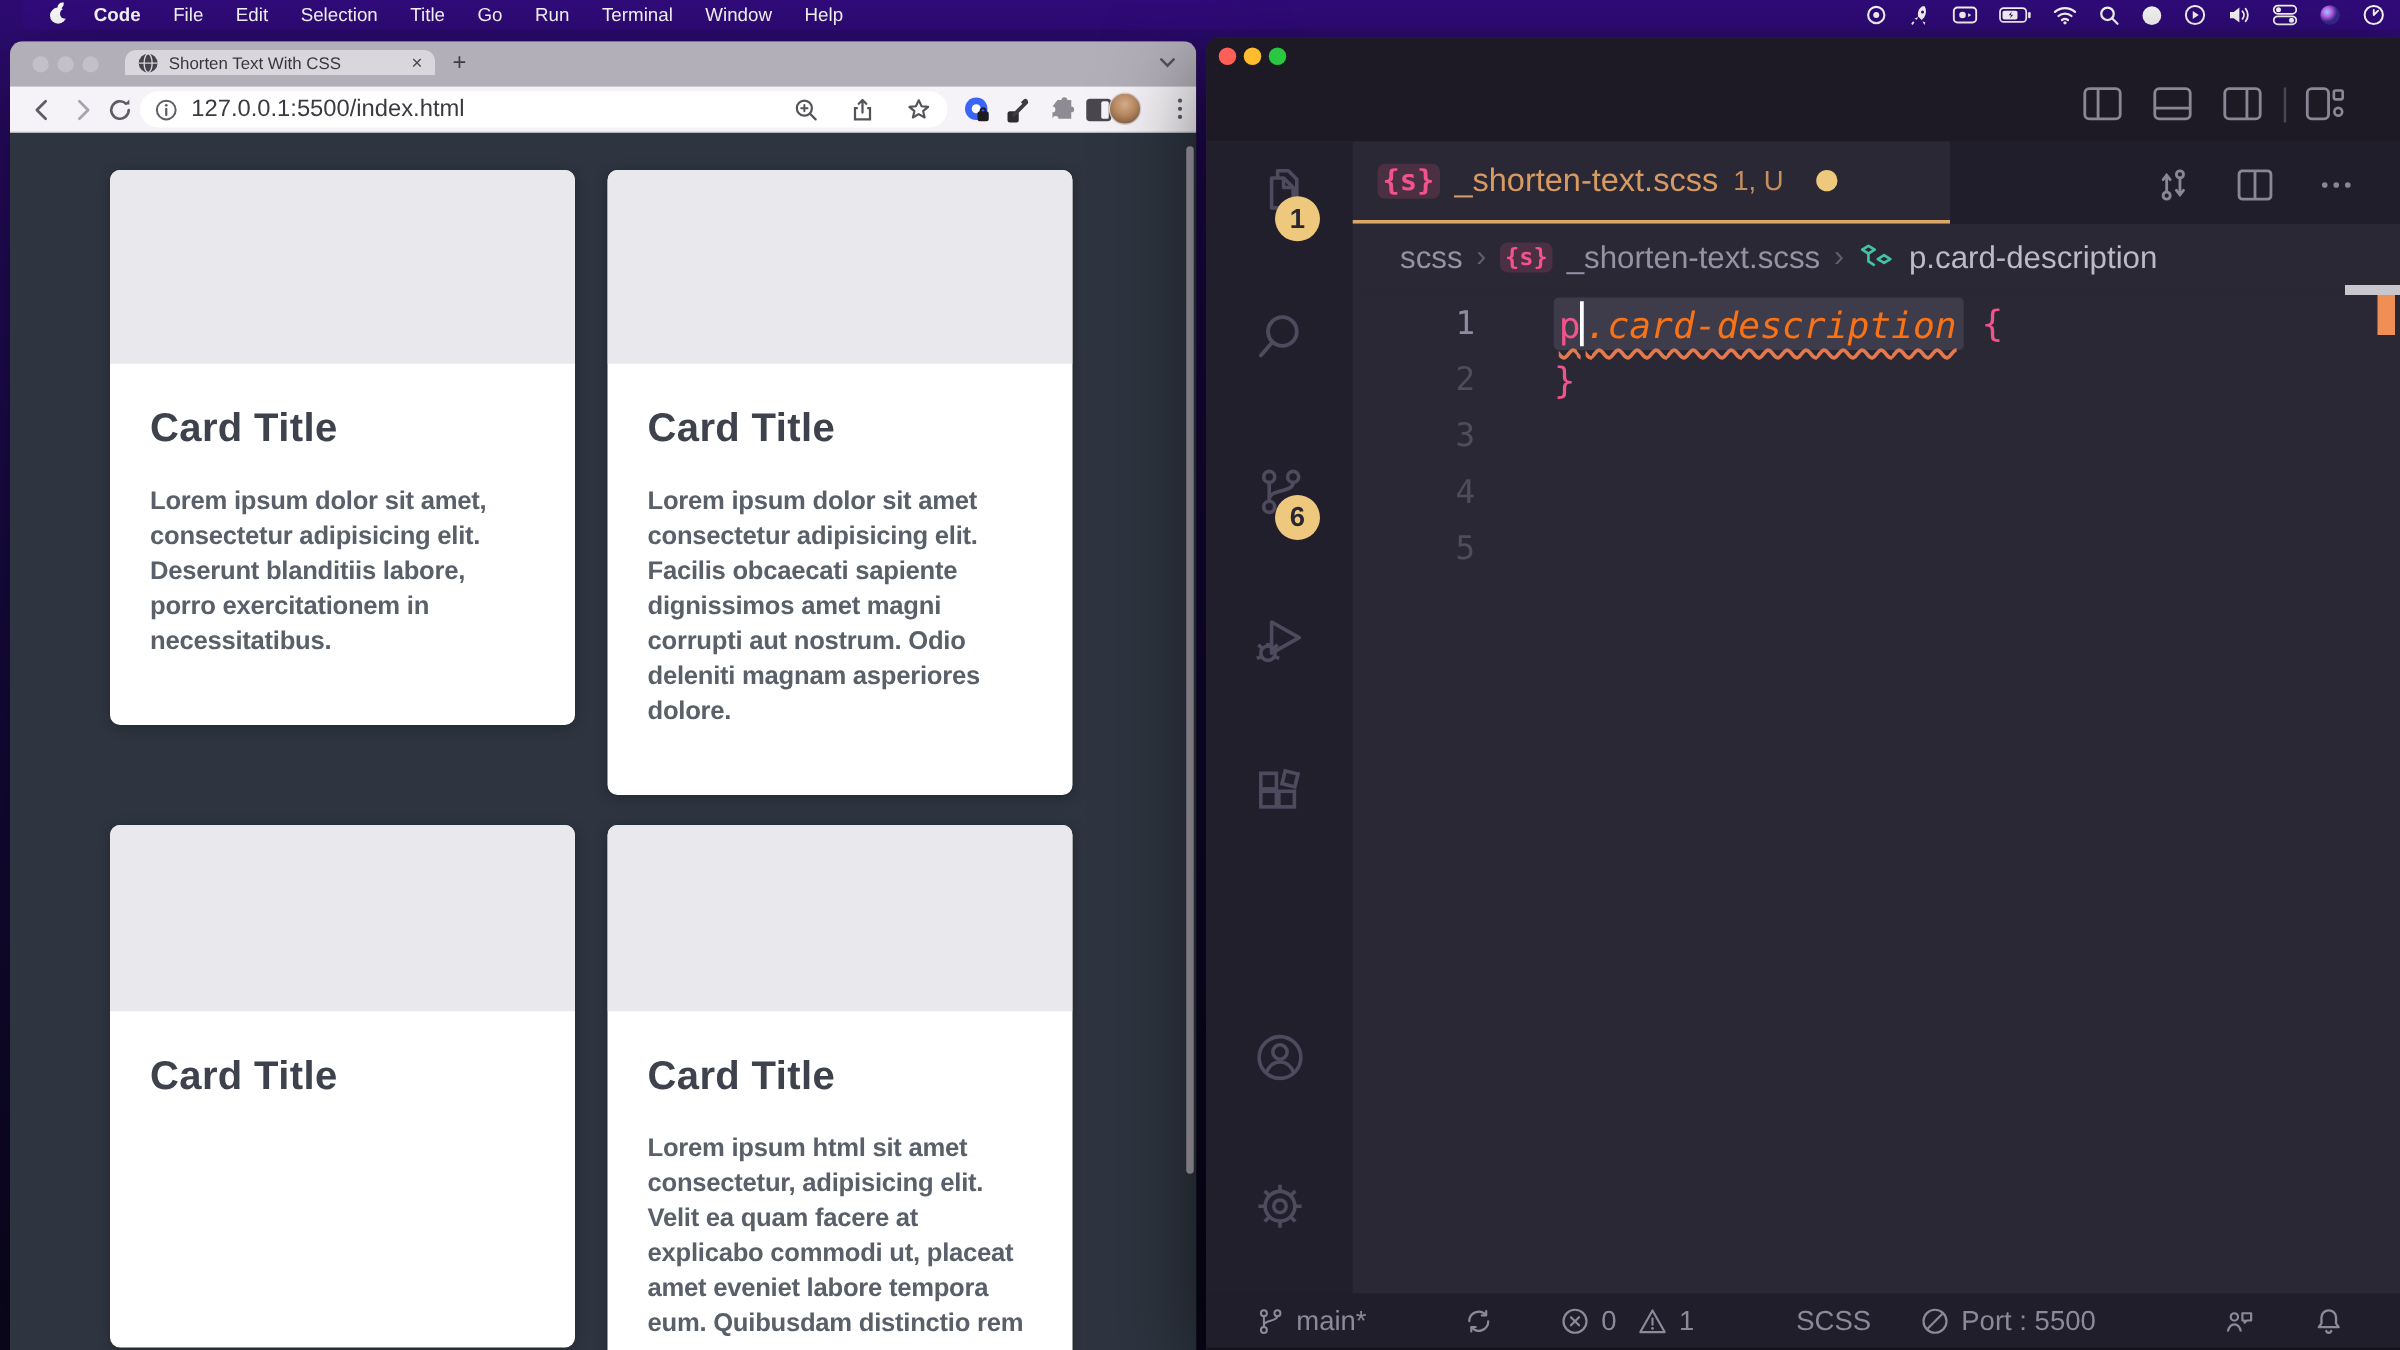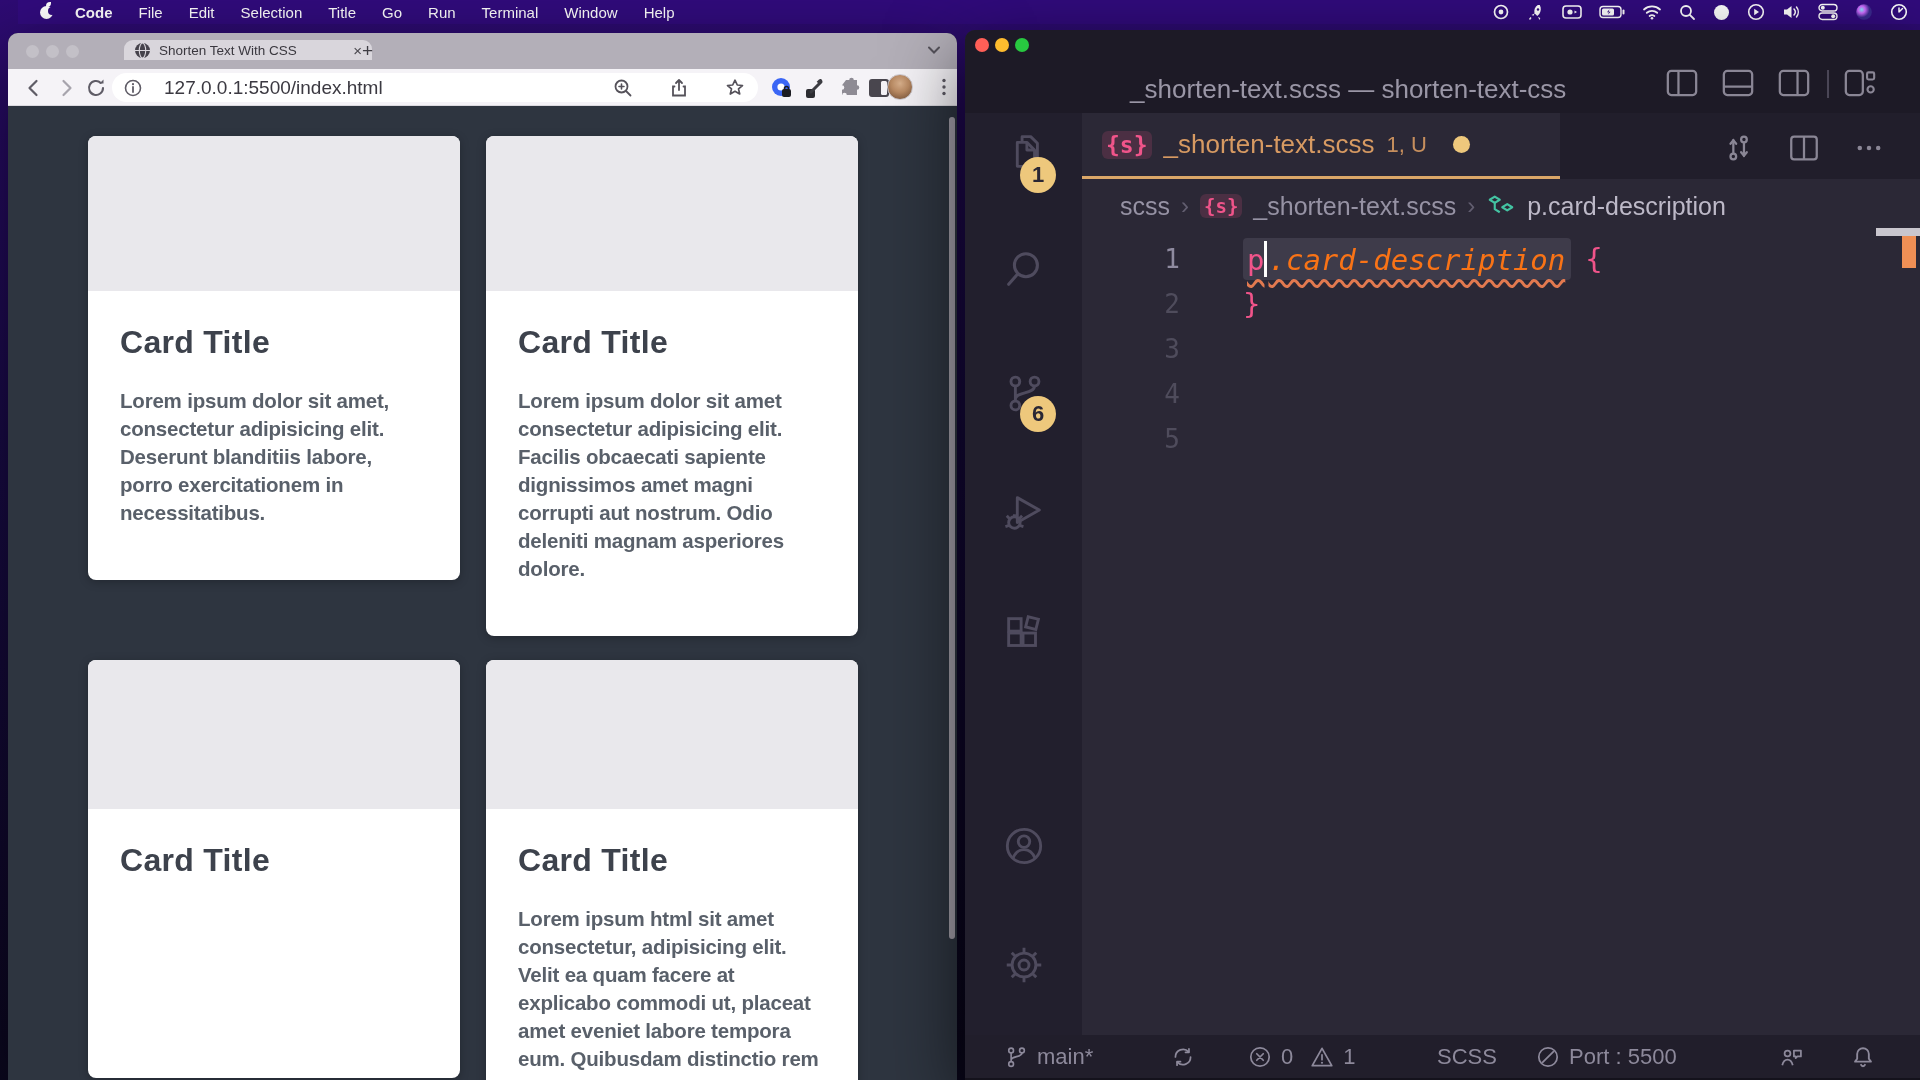--- a/index.html
+++ b/index.html
@@ -30,32 +30,32 @@
     position:absolute; left:8px; top:33px; width:949px; height:1047px;
     border-radius:10px 10px 0 0; overflow:hidden;
     box-shadow:0 25px 80px rgba(0,0,0,.6);
     background:#2e3540;
   }
   .tabstrip { position:absolute; top:0; left:0; right:0; height:36px; background:#b3afb8; }
   .tl { position:absolute; top:12px; width:13px; height:13px; border-radius:50%; background:#c3c0c7; }
   .tab {
     position:absolute; left:92px; top:7px; width:248px; height:20px;
     background:#d9d6dc; border-radius:9px 9px 0 0;
-    display:flex; align-items:center; padding:0 10px; gap:8px;margin-left:24px;
+    display:flex; align-items:center; padding:0 10px; gap:8px;
   }
   .tab-title { font-size:13.5px; color:#3a383f; flex:1; white-space:nowrap; overflow:hidden; }
   .tab-close { font-size:15px; color:#4a484e; cursor:default; }
   .newtab { position:absolute; left:354px; top:7px; font-size:19px; color:#3f3d44; }
   .strip-chevron { position:absolute; right:16px; top:12px; }
   .toolbar { position:absolute; top:36px; left:0; right:0; height:37px; background:#f5f3f7; border-bottom:1px solid #dcdae0; }
   .nav-ic { position:absolute; top:7px; }
   .omnibox {
     position:absolute; left:104px; top:4px; width:646px; height:29px;
     background:#ffffff; border-radius:15px; display:flex; align-items:center;
-    padding:0 12px; gap:22px;
+    padding:0 12px; gap:11px;
   }
   .url { font-size:19px; color:#3b3941; flex:1; white-space:nowrap; overflow:hidden; }
   .ext-ic { position:absolute; top:6px; }
   .avatar { position:absolute; left:879px; top:5px; width:26px; height:26px; border-radius:50%;
     background:radial-gradient(circle at 50% 35%, #d8b08c 0%, #b98a63 45%, #6e4b33 100%); border:1px solid #cfccd3; }
   .menu-dots { position:absolute; left:926px; top:7px; }
 
   .page { position:absolute; top:74px; left:0; right:0; bottom:0; background:#2e3540; }
   .card { position:absolute; width:372px; background:#fff; border-radius:8px; overflow:hidden; box-shadow:0 2px 10px rgba(0,0,0,.25); }
   .card-img { height:155px; background:#e9e8ec; }
@@ -377,21 +377,20 @@
       <div class="pg-scrollbar"></div>
     </div>
   </div>
 
   <div class="vscode">
 
     <div class="vs-titlebar">
       <span class="vtl" style="left:10px; background:#ff5f57"></span>
       <span class="vtl" style="left:30px; background:#febc2e"></span>
       <span class="vtl" style="left:50px; background:#28c840"></span>
-      <span class="vs-title">_shorten-text.scss — shorten-text-css</span>
       <span class="tb-ic" style="left:700px">
           <svg width="34" height="30" viewBox="0 0 24 21">
             <rect x="2" y="2" width="20" height="17" rx="2.5" fill="none" stroke="#8a8695" stroke-width="1.6"></rect>
             <path d="M9.5 2v17" stroke="#8a8695" stroke-width="1.6"></path>
           </svg>
         </span>
       <span class="tb-ic" style="left:756px">
           <svg width="34" height="30" viewBox="0 0 24 21">
             <rect x="2" y="2" width="20" height="17" rx="2.5" fill="none" stroke="#8a8695" stroke-width="1.6"></rect>
             <path d="M2 13h20" stroke="#8a8695" stroke-width="1.6"></path>

